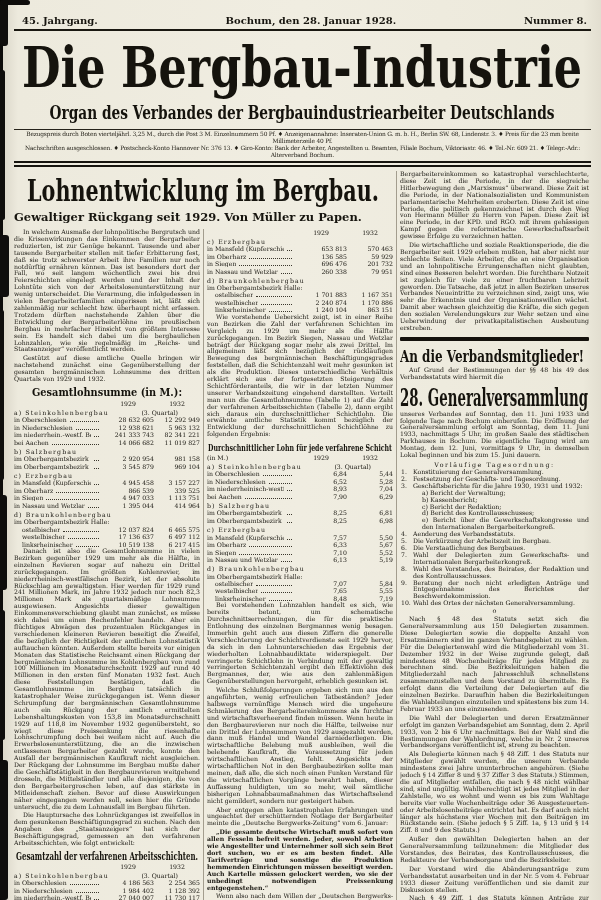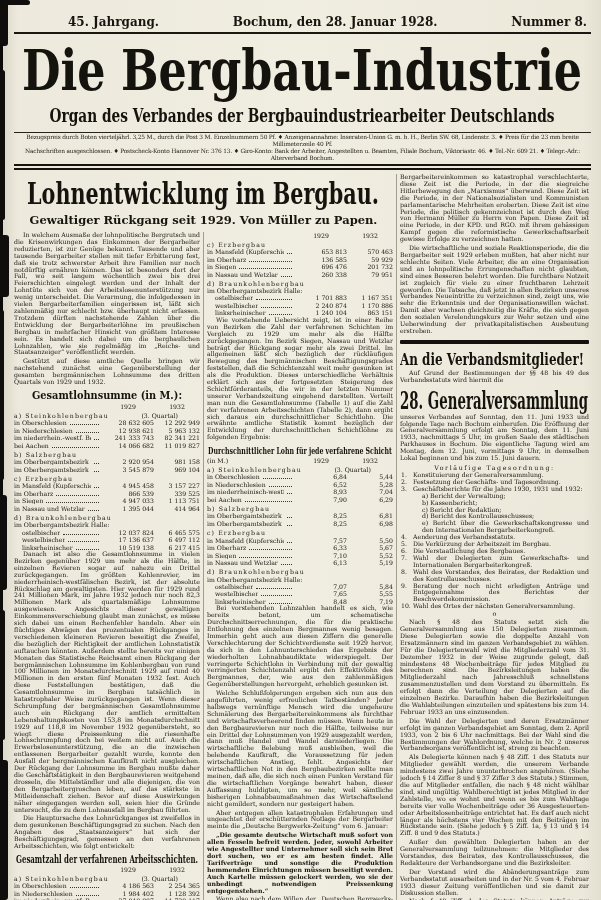--- a/index.html
+++ b/index.html
@@ -12,38 +12,38 @@
   .blob{position:absolute;background:#0f0e0c;border-radius:3px;}
   .b1{left:0;top:0;width:8px;height:46px;}
   .b2{left:0;top:70px;width:5px;height:150px;}
   .b3{left:0;top:235px;width:9px;height:62px;}
   .b4{left:0;top:310px;width:4px;height:170px;}
   .b5{left:0;top:495px;width:7px;height:95px;}
   .b6{left:0;top:610px;width:5px;height:130px;}
   .b7{left:0;top:760px;width:8px;height:140px;}
   .b8{left:0;top:0;width:30px;height:5px;}
   
-  .meta{display:flex;justify-content:space-between;font-weight:bold;font-size:12px;
-        padding:15px 4px 2px 8px;margin-left:46px;}
+  .meta{display:flex;justify-content:space-between;font-weight:bold;font-size:10px;
+        padding:15px 4px 2px 8px;}
   .rule1{border-top:2px solid #1a1811;margin:1px 0 2px;}
   .title-svg,.subtitle-svg{display:block;margin:0 auto;}
   .rule-thin{border-top:1px solid #26231b;margin:3px 0 1px;}
   .imprint{font-size:5.9px;line-height:7px;text-align:center;letter-spacing:-0.2px;color:#211e16;}
   .rule-heavy{height:2px;border-top:2px solid #16140e;border-bottom:2px solid #16140e;margin:2px 0 0;}
   
   .body-grid{display:flex;padding-top:4px;height:738px;overflow:hidden;}
   .left-wrap{width:379px;flex:none;}
   .vr{width:1px;background:#a39d8e;margin:0 3px;flex:none;}
   .cols2{display:flex;height:676px;overflow:hidden;}
   .col{overflow:hidden;}
   .col1,.col2{width:186px;flex:none;}
   .col3{width:189px;flex:none;height:738px;}
   .headline-block{text-align:center;}
   .headline-svg{display:block;margin:2px auto 0;}
-  .subhead{font-size:11.5px;font-weight:bold;text-align:center;margin:1px 0 5px;}
+  .subhead{font-size:11.5px;font-weight:bold;text-align:left;margin:1px 0 5px;}
   
   .para{font-size:6.2px;line-height:6.9px;text-align:justify;text-indent:9px;margin:0 0 2px;}
   .para.noindent{text-indent:0;}
   .para.quote{font-weight:bold;}
   
   .ttitle-svg{display:block;margin:3px auto 1px;}
   .trow{display:flex;font-size:6.2px;line-height:7.1px;align-items:baseline;}
   .tlbl{white-space:nowrap;overflow:hidden;}
   .dots{flex:1;border-bottom:1px dotted #3a362c;margin:0 3px 1.5px;min-width:5px;}
   .sp{flex:1;}

